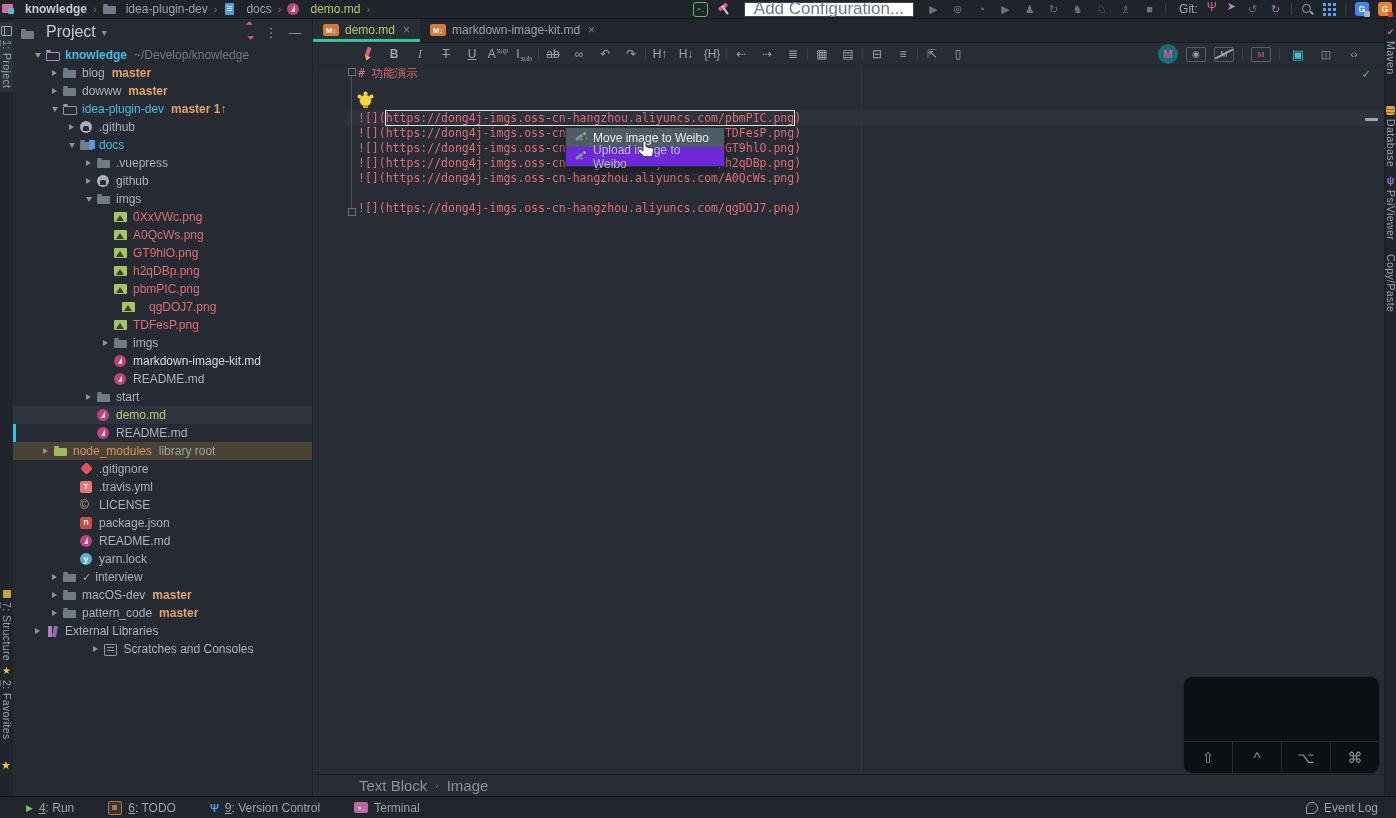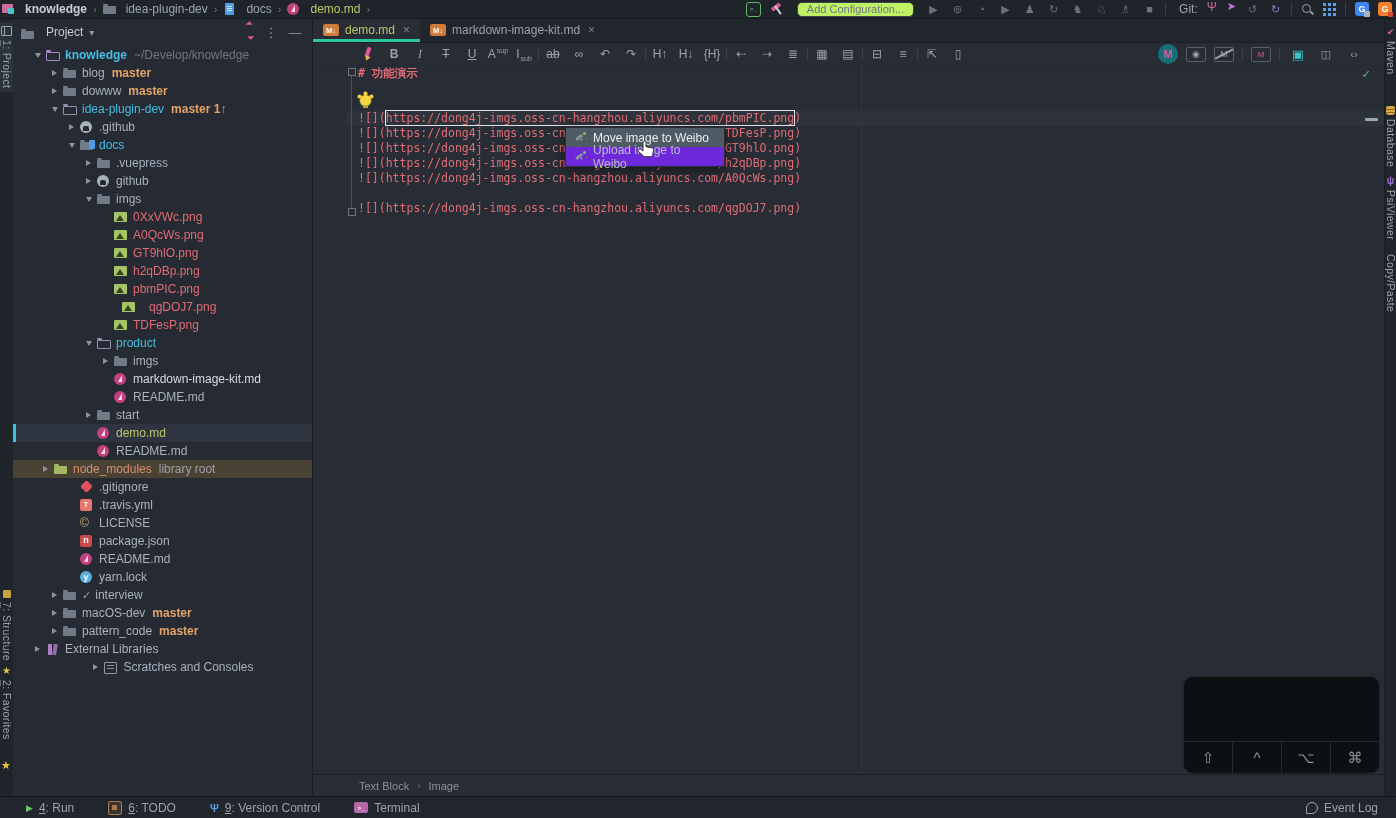--- a/index.html
+++ b/index.html
@@ -13,22 +13,22 @@
   #nav-breadcrumbs{display:flex;align-items:center;padding-left:2px;height:18px}
   .crumb{display:flex;align-items:center;gap:4px;height:18px;cursor:default}
   .clabel{font-size:12px;color:#9aa5b0}
   .clabel.bold{font-weight:bold;color:#c8ccd4}
   .clabel.modified{color:#bdc56a}
   .csep{color:#6b7280;font-size:11px;margin:0 6px}
   #nav-right{position:absolute;right:0;top:0;height:18px;display:flex;align-items:center;gap:9px;padding-right:4px}
   .nbtn{color:#6b7380;font-size:11px;line-height:18px;text-align:center;min-width:13px}
   .nbtn.purple{color:#9b84c9}
   .vsep{width:1px;height:12px;background:#3a4049}
-  #addcfg{height:15px;background:#bef264;border:1px solid #3c434e;border-radius:5px;color:#6f7784;
-          font-size:11px;padding:0 9px;display:flex;align-items:center;margin:0 4px;font-family:"Liberation Sans",sans-serif}
+  #addcfg{height:15px;background:#ffffff;border:1px solid #3c434e;border-radius:0;color:#6f7784;
+          font-size:17px;padding:0 9px;display:flex;align-items:center;margin:0 4px;font-family:"Liberation Sans",sans-serif}
   #git-label{color:#9aa5b0;font-size:12px;margin-left:4px}
   .branch-g{color:#d45f9e;font-size:12px}
   .push-g{color:#c678dd;font-size:11px}
 
   .i-runany{width:13px;height:13px;border:1px solid #5fb865;border-radius:3px;color:#5fb865;
             font-size:6px;font-weight:bold;display:flex;align-items:center;justify-content:center}
   .i-hammer{position:relative;width:14px;height:14px}
   .i-hammer::before{content:"";position:absolute;left:1px;top:3px;width:10px;height:4px;background:#e0559a;border-radius:1px;transform:rotate(-35deg)}
   .i-hammer::after{content:"";position:absolute;left:7px;top:3px;width:2px;height:10px;background:#c9ced6;transform:rotate(-35deg)}
   .i-search{position:relative;width:13px;height:13px}
@@ -55,21 +55,21 @@
   .i-favstar{color:#e8c33c;font-size:10px;line-height:10px}
   .i-maven{color:#d45f9e;font-size:9px;line-height:9px}
   .i-db{width:9px;height:9px;background:#d8a93f;border-radius:2px 2px 3px 3px;position:relative}
   .i-db::before{content:"";position:absolute;left:0;top:3px;width:100%;height:1px;background:#8a6a20;box-shadow:0 3px #8a6a20}
   .i-psi{color:#9b6fd0;font-size:10px;font-weight:bold;line-height:10px}
   #lone-star{position:absolute;left:1px;top:759px;color:#e8c33c;font-size:11px}
 
   
   #project-panel{position:absolute;left:13px;top:18px;width:299px;height:778px;background:#262a32;overflow:hidden}
   #panel-header{height:28px;display:flex;align-items:center;padding:0 8px;gap:6px}
-  #panel-title{font-size:12px;color:#c6ccd6}
+  #panel-title{font-size:16px;color:#c6ccd6}
   .caret{color:#8b939e;font-size:10px}
   #panel-header .spacer{flex:1}
   .hbtn{color:#8b939e;font-size:13px;width:18px;text-align:center}
   .i-collapse{position:relative;width:12px;height:12px}
   .i-collapse::before{content:"";position:absolute;left:0;top:6px;border-left:5px solid transparent;border-top:5px solid transparent;border-right:5px solid #e0559a;transform:rotate(45deg)}
   .i-collapse::after{content:"";position:absolute;right:0;top:-2px;border-right:5px solid transparent;border-bottom:5px solid transparent;border-left:5px solid #e0559a;transform:rotate(45deg)}
 
   #tree{position:relative}
   .trow{display:flex;align-items:center;height:18px;font-size:12px;color:#a9b2bf;white-space:nowrap;cursor:default}
   .trow.selected{background:#2e3541}
@@ -143,34 +143,34 @@
   .rbtn.circleM{width:20px;height:20px;border-radius:50%;background:#166d75;color:#e05c9a;font-weight:bold;font-size:11px}
   .rbtn.boxed{border:1px solid #565e6a;border-radius:2px;width:18px;height:13px;font-size:9px}
   .rbtn.boxed.slash::after{content:"";position:absolute;left:-1px;top:5px;width:20px;height:1.5px;background:#9aa2ad;transform:rotate(-28deg)}
   .rbtn.accentM{border:1px solid #565e6a;border-radius:2px;width:18px;height:13px;font-size:8px;color:#e05c9a}
   .rbtn.teal{color:#3fc1c9;font-size:13px}
 
   #editor-content{position:absolute;left:0;top:46px;right:0;bottom:21px;overflow:hidden}
   #cur-line{position:absolute;left:33px;right:0;top:47px;height:15px;background:#2d323b}
   .eline{position:absolute;left:45px;height:15px;line-height:15px;font-family:"DejaVu Sans Mono",monospace;
          font-size:11.5px;color:#e06c75;white-space:pre;z-index:2}
-  .eline.heading{font-weight:bold}
+  .eline.heading{font-weight:normal}
   .ubox{box-shadow:0 0 0 1px #dfe3e8}
   #guide-line{position:absolute;left:548px;top:0;bottom:0;width:1px;background:#31353d}
   #fold-line{position:absolute;left:38px;top:8px;width:1px;height:138px;background:#4a5260}
   .fold-sq{position:absolute;left:35px;width:6px;height:6px;border:1px solid #6a7380;background:#282c34;z-index:2}
   #bulb{position:absolute;left:47px;top:31px;width:11px;height:11px;background:#f5d341;border-radius:50%;
         box-shadow:0 0 0 1px rgba(245,211,65,.25), -6px -4px 0 -3.5px #f5d341, 6px -4px 0 -3.5px #f5d341, 0 -7px 0 -3.5px #f5d341;z-index:2}
   #bulb::after{content:"";position:absolute;left:3px;top:10px;width:5px;height:3px;background:#b5a23e}
   #insp-check{position:absolute;right:16px;top:2px;color:#5fb865;font-size:13px}
   #scroll-mark{position:absolute;right:8px;top:54px;width:13px;height:3px;background:#98a8b8;border-radius:1px}
 
   #ed-breadcrumb{position:absolute;left:0;bottom:0;right:0;height:21px;border-top:1px solid #1c2026;
                  display:flex;align-items:center;padding-left:46px;gap:8px;background:#282c34}
-  #ed-breadcrumb .bc{font-size:11px;color:#8891a0}
+  #ed-breadcrumb .bc{font-size:15px;color:#8891a0}
   #ed-breadcrumb .bsep{color:#6b7280;font-size:10px}
 
   
   #context-menu{position:absolute;left:565px;top:127px;width:158px;background:#6d28d9;border:1px solid #2a2f36;
                 box-shadow:0 3px 10px rgba(0,0,0,.45);z-index:20}
   .mitem{height:19px;display:flex;align-items:center;gap:7px;padding:0 8px;font-size:12px;color:#b8bfc7;cursor:default}
   .mitem.hl{background:#4e5a64;color:#eceef1}
   .wand{width:12px;height:12px;position:relative;flex:none}
   .wand::before{content:"";position:absolute;left:1px;top:4px;width:8px;height:2.5px;background:#8b939e;transform:rotate(-38deg);border-radius:1px}
   .wand::after{content:"";position:absolute;right:0;top:0;width:3px;height:3px;background:#7cc65c;border-radius:50%;
@@ -364,25 +364,20 @@
       </div>
       <div class="trow" style="padding-left: 84px; gap: 8px;">
         <span class="chev"></span>
         <span class="ic ic-image"></span>
         <span class="lab red">qgDOJ7.png</span>
       </div>
       <div class="trow" style="padding-left: 84px;">
         <span class="chev"></span>
         <span class="ic ic-image"></span>
         <span class="lab red">TDFesP.png</span>
-      </div>
-      <div class="trow" style="padding-left: 67px;">
-        <span class="chev open"></span>
-        <span class="ic ic-folder-outline"></span>
-        <span class="lab cyan">product</span>
       </div>
       <div class="trow" style="padding-left: 84px;">
         <span class="chev closed"></span>
         <span class="ic ic-folder"></span>
         <span class="lab">imgs</span>
       </div>
       <div class="trow" style="padding-left: 84px;">
         <span class="chev"></span>
         <span class="ic ic-markdown"></span>
         <span class="lab white">markdown-image-kit.md</span>

